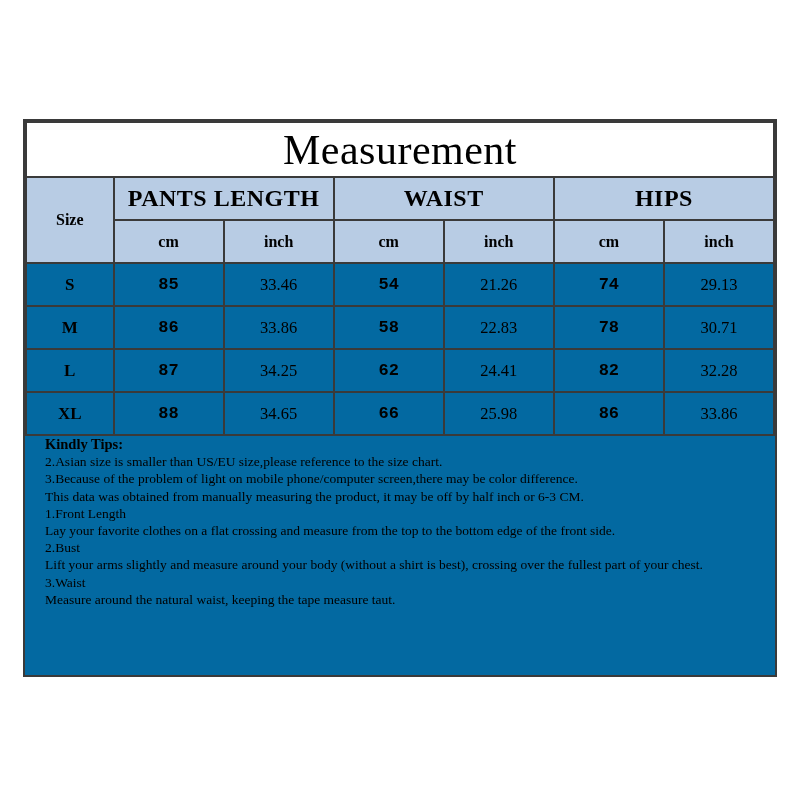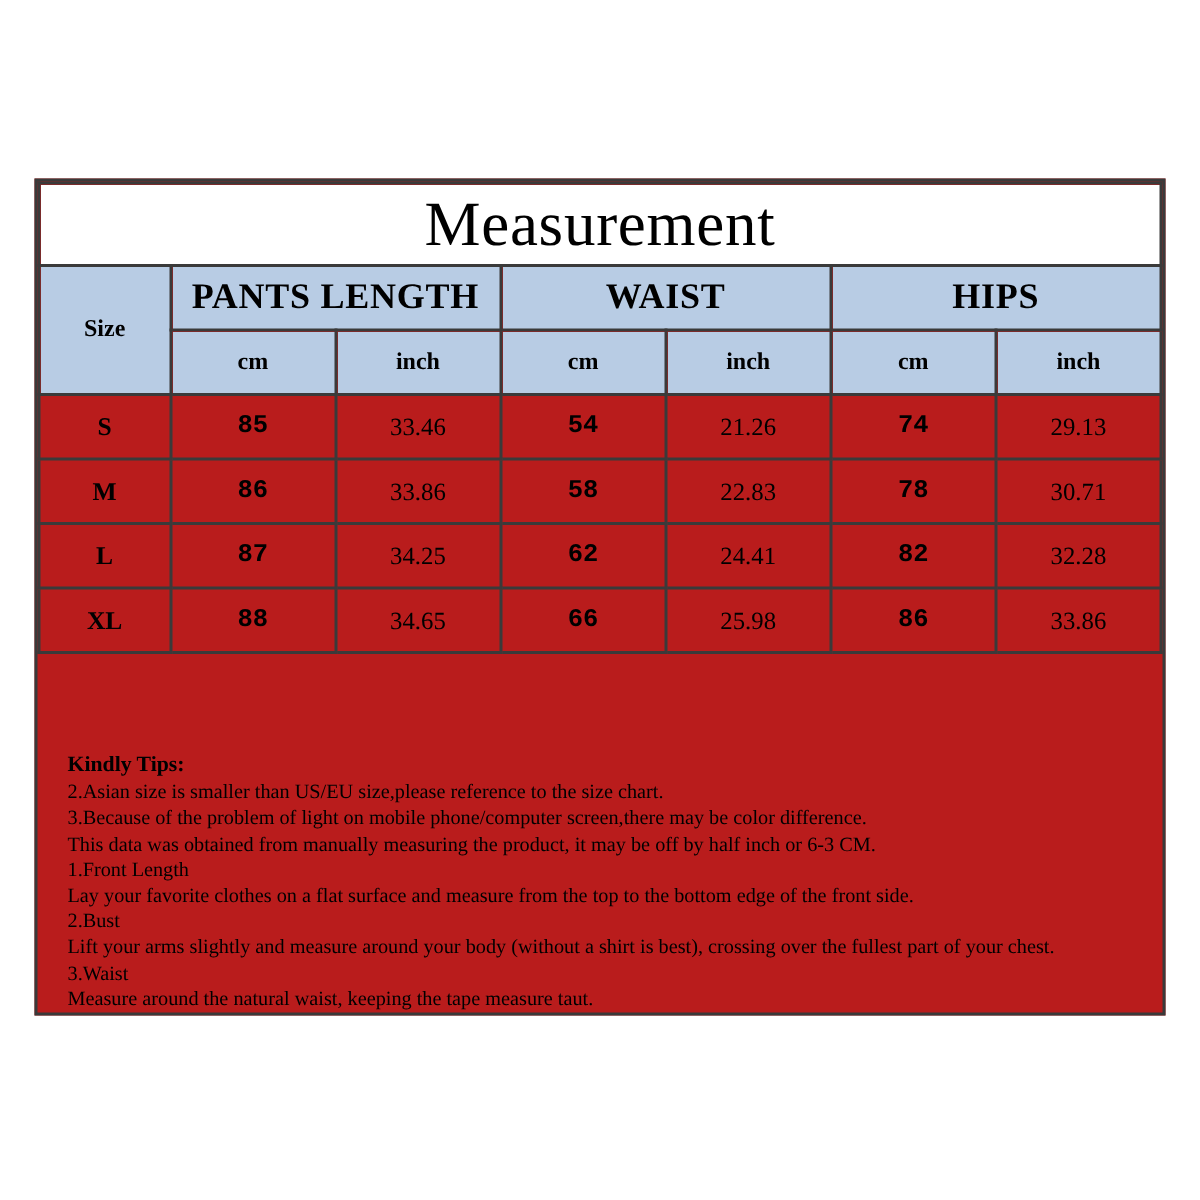--- a/index.html
+++ b/index.html
@@ -17,21 +17,21 @@
     overflow: hidden;
   }
   .box {
     position: absolute;
     left: 23px;
     top: 119px;
     width: 754px;
     height: 558px;
     box-sizing: border-box;
     border: 2px solid #3a3a3a;
-    background: #b91c1c;
+    background: #0369a1;
   }
   table.mtable {
     width: 100%;
     border-collapse: collapse;
     table-layout: fixed;
   }
   table.mtable td {
     border: 2px solid #3a3a3a;
     text-align: center;
     vertical-align: middle;
@@ -64,25 +64,24 @@
     font-size: 16px;
     font-weight: bold;
     margin-top: 40px;
   }
   tr.data-row td { height: 41px; font-size: 17px; }
   tr.data-row td.size-cell { font-weight: bold; }
   tr.data-row td.cm-cell { font-weight: bold; font-family: Liberation Mono, monospace; }
   tr.data-row td.inch-cell { font-weight: normal; font-size: 16.5px; }
 
   .tips {
-    padding: 22px 18px 0 20px;
+    padding: 0 18px 0 20px;
     font-size: 13.5px;
     line-height: 17.2px;
     text-align: left;
-    margin-top: 44px;
   }
   .tip-line { white-space: nowrap; }
   .tip-line.bold {
     font-weight: bold;
     font-size: 14.5px;
   }
 </style>
 </head>
 <body>
 
@@ -162,21 +161,21 @@
       </tr>
     </tbody>
       </table>
 
     <div class="tips">
       <div class="tip-line bold">Kindly Tips:</div>
       <div class="tip-line">2.Asian size is smaller than US/EU size,please reference to the size chart.</div>
       <div class="tip-line">3.Because of the problem of light on mobile phone/computer screen,there may be color difference.</div>
       <div class="tip-line">This data was obtained from manually measuring the product, it may be off by half inch or 6-3 CM.</div>
       <div class="tip-line">1.Front Length</div>
-      <div class="tip-line">Lay your favorite clothes on a flat surface and measure from the top to the bottom edge of the front side.</div>
+      <div class="tip-line">Lay your favorite clothes on a flat crossing and measure from the top to the bottom edge of the front side.</div>
       <div class="tip-line">2.Bust</div>
       <div class="tip-line">Lift your arms slightly and measure around your body (without a shirt is best), crossing over the fullest part of your chest.</div>
       <div class="tip-line">3.Waist</div>
       <div class="tip-line">Measure around the natural waist, keeping the tape measure taut.</div>
     </div>
 
   </div>
 </div>
 
 </body></html>

